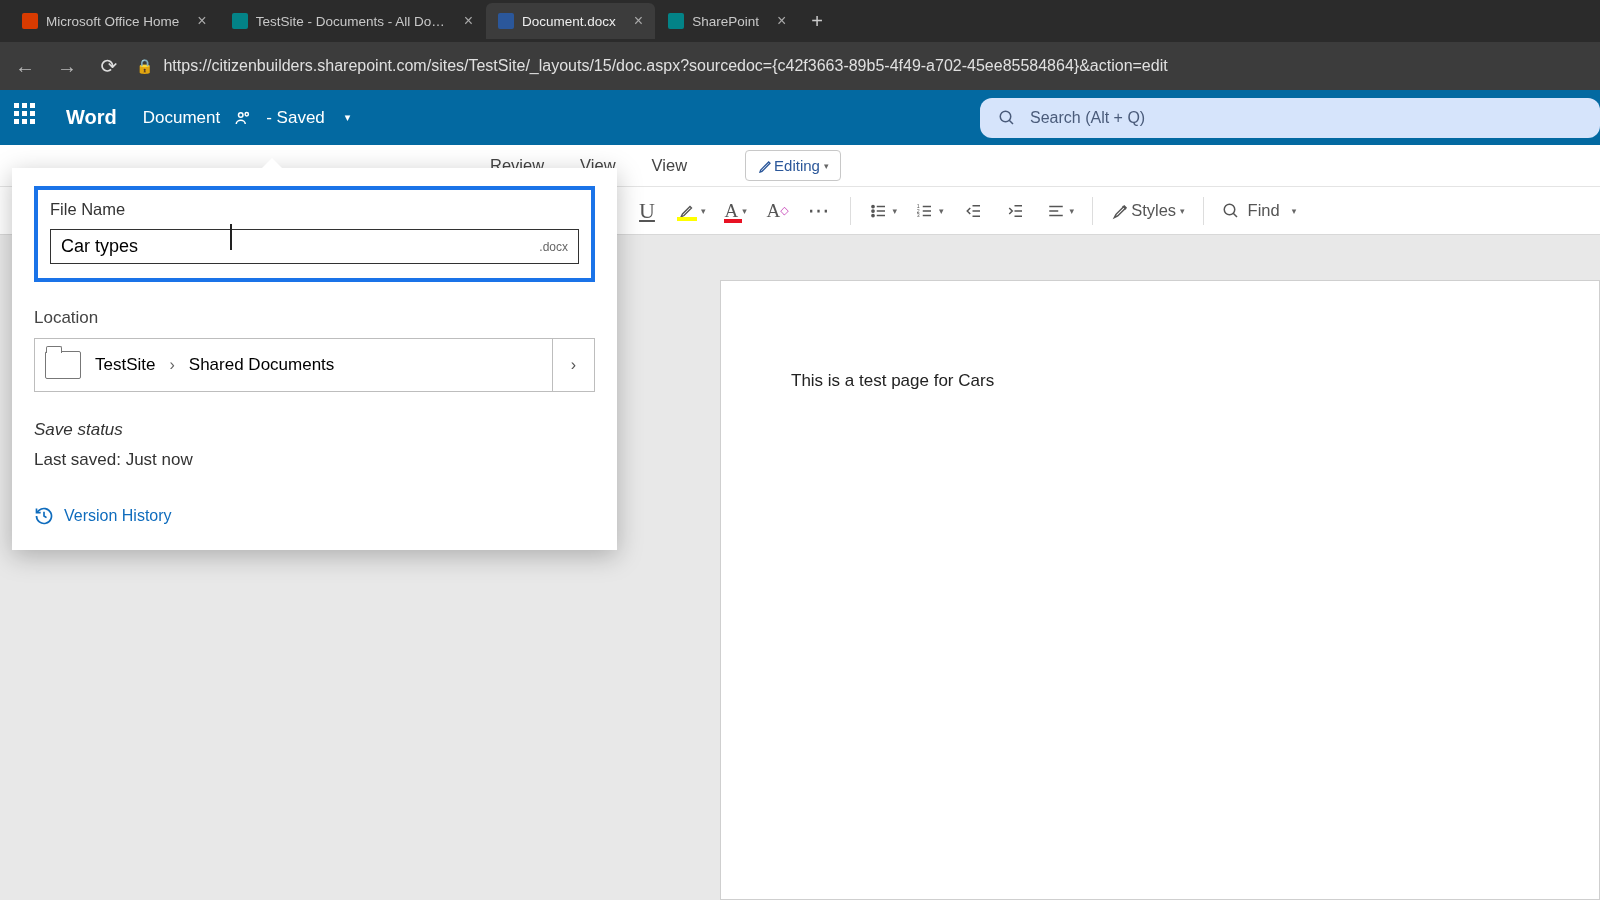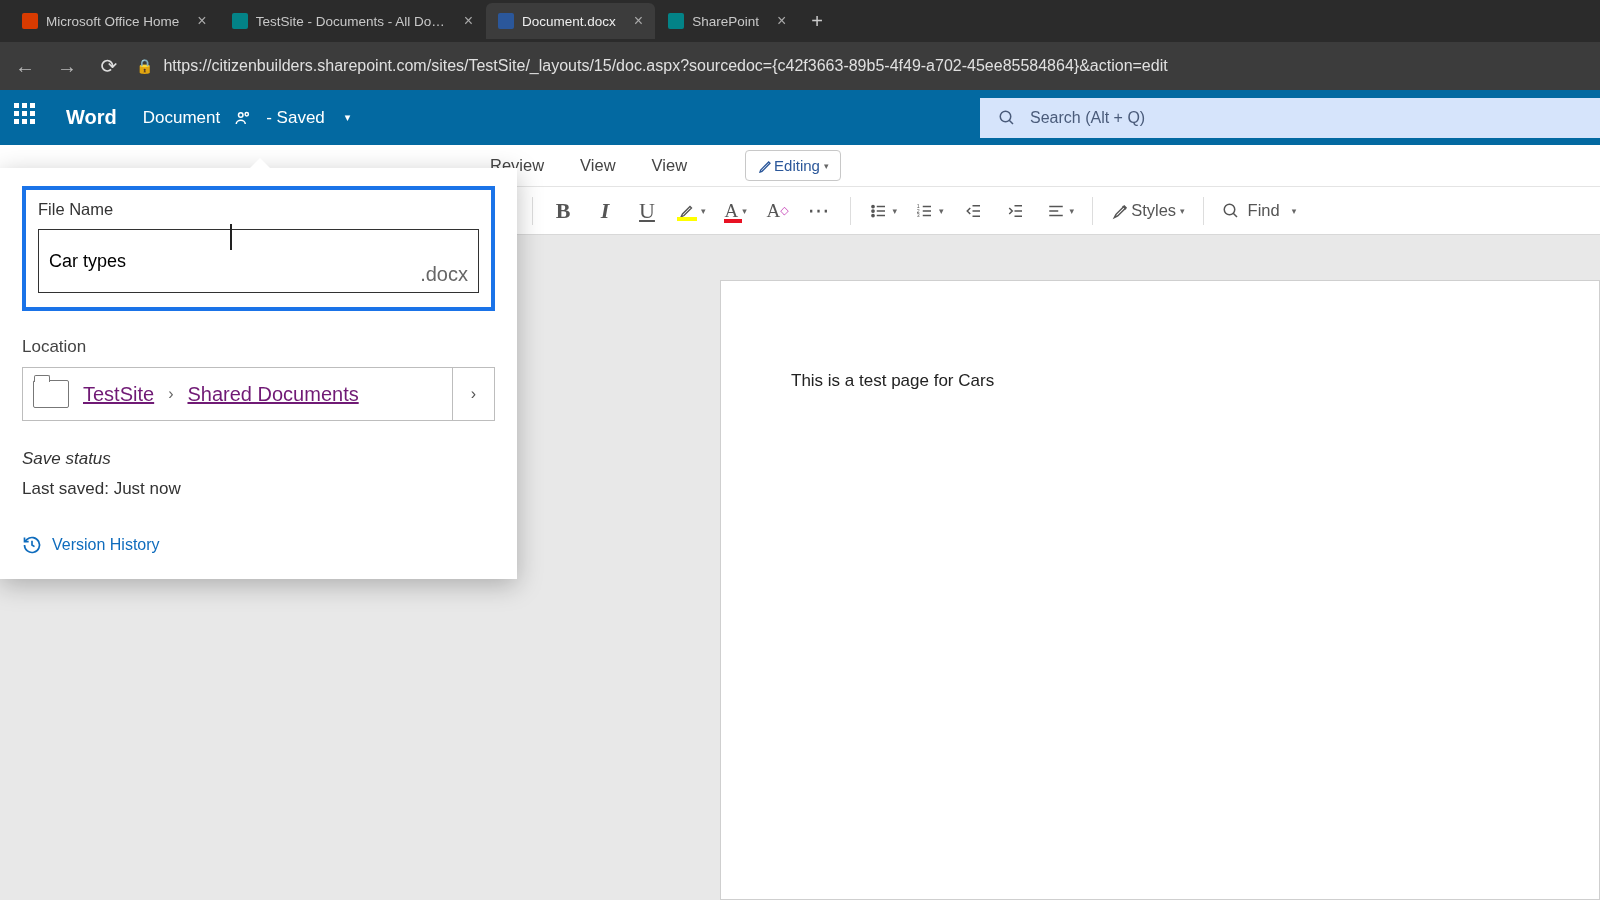--- a/index.html
+++ b/index.html
@@ -21,21 +21,21 @@
 .lock { color: #aaa; margin-right: 10px; font-size: 14px; }
 .url-main { color: #e0e0e0; }
 
 
 .word-header { background: #0369a1; height: 55px; display: flex; align-items: center; color: white; padding-left: 14px; }
 .waffle { width: 30px; height: 30px; display: grid; grid-template-columns: repeat(3,5px); grid-template-rows: repeat(3,5px); gap: 3px; margin-right: 22px; cursor: pointer; }
 .waffle span { background: white; }
 .app-name { font-weight: 600; font-size: 20px; margin-right: 26px; }
 .doc-title-area { display: flex; align-items: center; gap: 14px; font-size: 17px; cursor: pointer; }
 .dn-caret { font-size: 11px; margin-left: 6px; }
-.search-box { margin-left: auto; margin-right: 0px; background: #d6e4fb; height: 40px; width: 620px; display: flex; align-items: center; padding-left: 18px; border-radius: 0; color: #4a5b7a; font-size: 16px; }
+.search-box { margin-left: auto; margin-right: 0px; background: #d6e4fb; height: 40px; width: 620px; display: flex; align-items: center; padding-left: 18px; border-radius: 12px; color: #4a5b7a; font-size: 16px; }
 .search-icon { margin-right: 14px; }
 
 
 .ribbon-tabs { background: white; height: 42px; display: flex; align-items: center; padding-left: 490px; gap: 36px; color: #444; font-size: 16.5px; border-bottom: 1px solid #e4e4e4; }
 .ribbon-tab { cursor: pointer; }
 .editing-btn { margin-left: 22px; border: 1px solid #c8c8c8; padding: 6px 12px; border-radius: 4px; display: flex; align-items: center; gap: 0; color: #2b579a; font-size: 15px; }
 .editing-btn .pen { color: #2b579a; }
 
 
 .toolbar { background: white; height: 48px; display: flex; align-items: center; padding-left: 490px; gap: 18px; border-bottom: 1px solid #d8d8d8; color: #555; }
@@ -45,33 +45,33 @@
 .tb-underline { text-decoration: underline; font-family: "Times New Roman", serif; font-size: 22px; }
 .tb-caret { font-size: 9px; margin-left: 4px; color: #666; }
 .tb-sep { width: 1px; height: 28px; background: #ddd; }
 .tb-highlight-bar { position: absolute; bottom: -1px; left: 0; width: 20px; height: 4px; background: #ffff00; }
 .tb-color-bar { position: absolute; bottom: -1px; left: 0; width: 18px; height: 4px; background: #e81123; }
 .tb-more { font-size: 22px; letter-spacing: 2px; }
 .styles-btn { display: flex; align-items: center; font-size: 16.5px; }
 .find-btn  { display: flex; align-items: center; gap: 8px; font-size: 16.5px; }
 
 
-.popout { position: absolute; left: 0; top: 168px; width: 517px; background: white; box-shadow: 0 6px 24px rgba(0,0,0,0.25); padding: 18px 22px 24px 22px; }
+.popout { position: absolute; left: 12px; top: 168px; width: 605px; background: white; box-shadow: 0 6px 24px rgba(0,0,0,0.25); padding: 18px 22px 24px 22px; }
 .popout::before { content:""; position:absolute; top:-10px; left:250px; border-left:10px solid transparent; border-right:10px solid transparent; border-bottom:10px solid white; }
 .fn-block { border: 4px solid #1a73e8; padding: 10px 12px 14px 12px; }
 .fn-label { font-size: 16.5px; color: #333; margin-bottom: 10px; }
 .fn-input-wrap { border: 1.5px solid #323232; display: flex; align-items: center; padding: 6px 10px; }
 .fn-input { border: none; outline: none; font-size: 18px; flex: 1; }
-.fn-ext { color: #666; font-size: 20px; margin-top: 27px; }
+.fn-ext { color: #666; font-size: 12px; }
 .loc-label { font-size: 17px; color: #444; margin-top: 26px; margin-bottom: 10px; }
 .loc-box { border: 1px solid #bdbdbd; display: flex; align-items: center; height: 54px; }
 .loc-main { flex: 1; display: flex; align-items: center; padding-left: 10px; gap: 14px; }
 .folder-icon { width: 36px; height: 28px; border: 1.5px solid #777; border-radius: 2px; position: relative; }
 .folder-icon::before { content:""; position:absolute; top:-6px; left:0; width:14px; height:6px; border:1.5px solid #777; border-bottom:none; border-radius:2px 2px 0 0; background:white; }
-.loc-link { color: #701a75; text-decoration: underline; font-size: 20px; cursor: pointer; }
+.loc-link { color: #000000; font-size: 17px; cursor: pointer; }
 .crumb-sep { color: #666; }
 .loc-arrow { width: 42px; height: 100%; border-left: 1px solid #bdbdbd; display: flex; align-items: center; justify-content: center; color: #555; cursor: pointer; }
 .save-status-label { font-size: 17px; margin-top: 28px; color: #333; font-style: italic; }
 .save-status-val { font-size: 17px; margin-top: 10px; color: #333; }
 .vh-link { display: flex; align-items: center; gap: 10px; color: #0f6cbd; font-size: 16px; margin-top: 36px; cursor: pointer; }
 .vh-icon { color: #0f6cbd; }
 
 
 .doc-area { position: absolute; top: 280px; left: 720px; right: 0; bottom: 0; background: white; border: 1px solid #cfcfcf; padding: 90px 70px; font-size: 17px; color: #222; }
 .cursor-caret { position: absolute; left: 230px; top: 224px; width: 1.5px; height: 26px; background: #222; }

